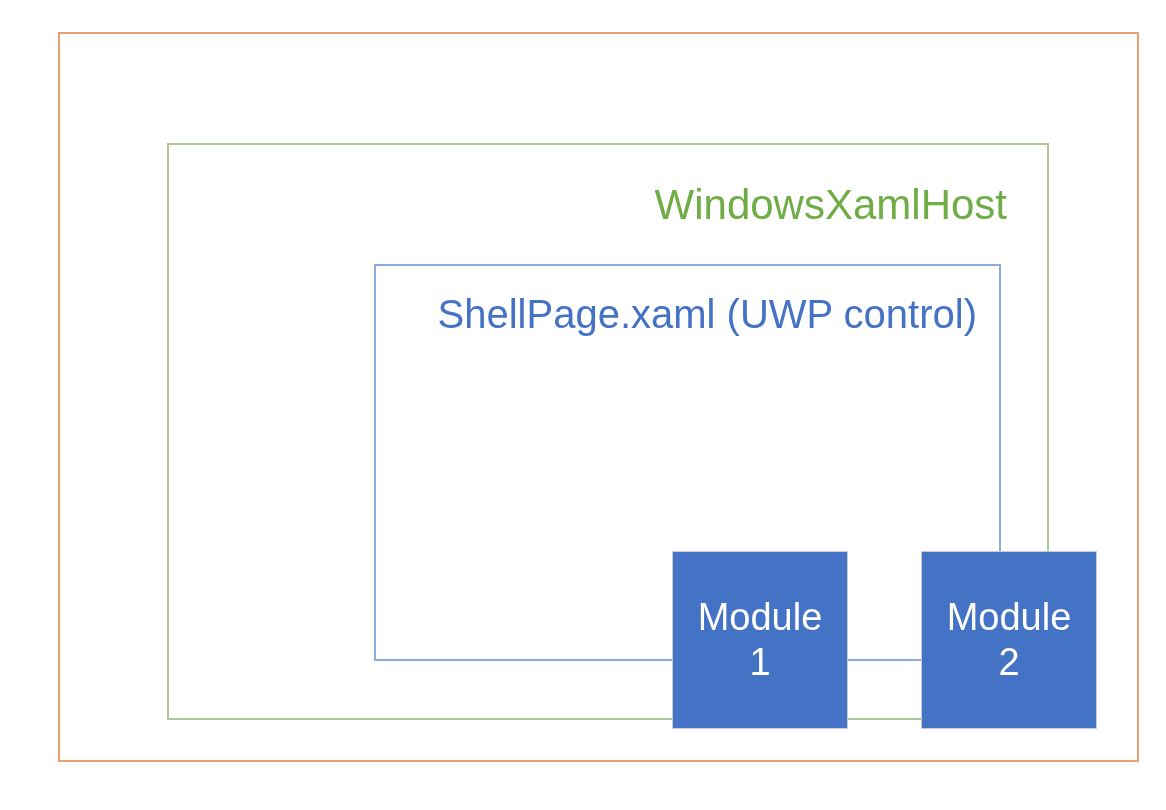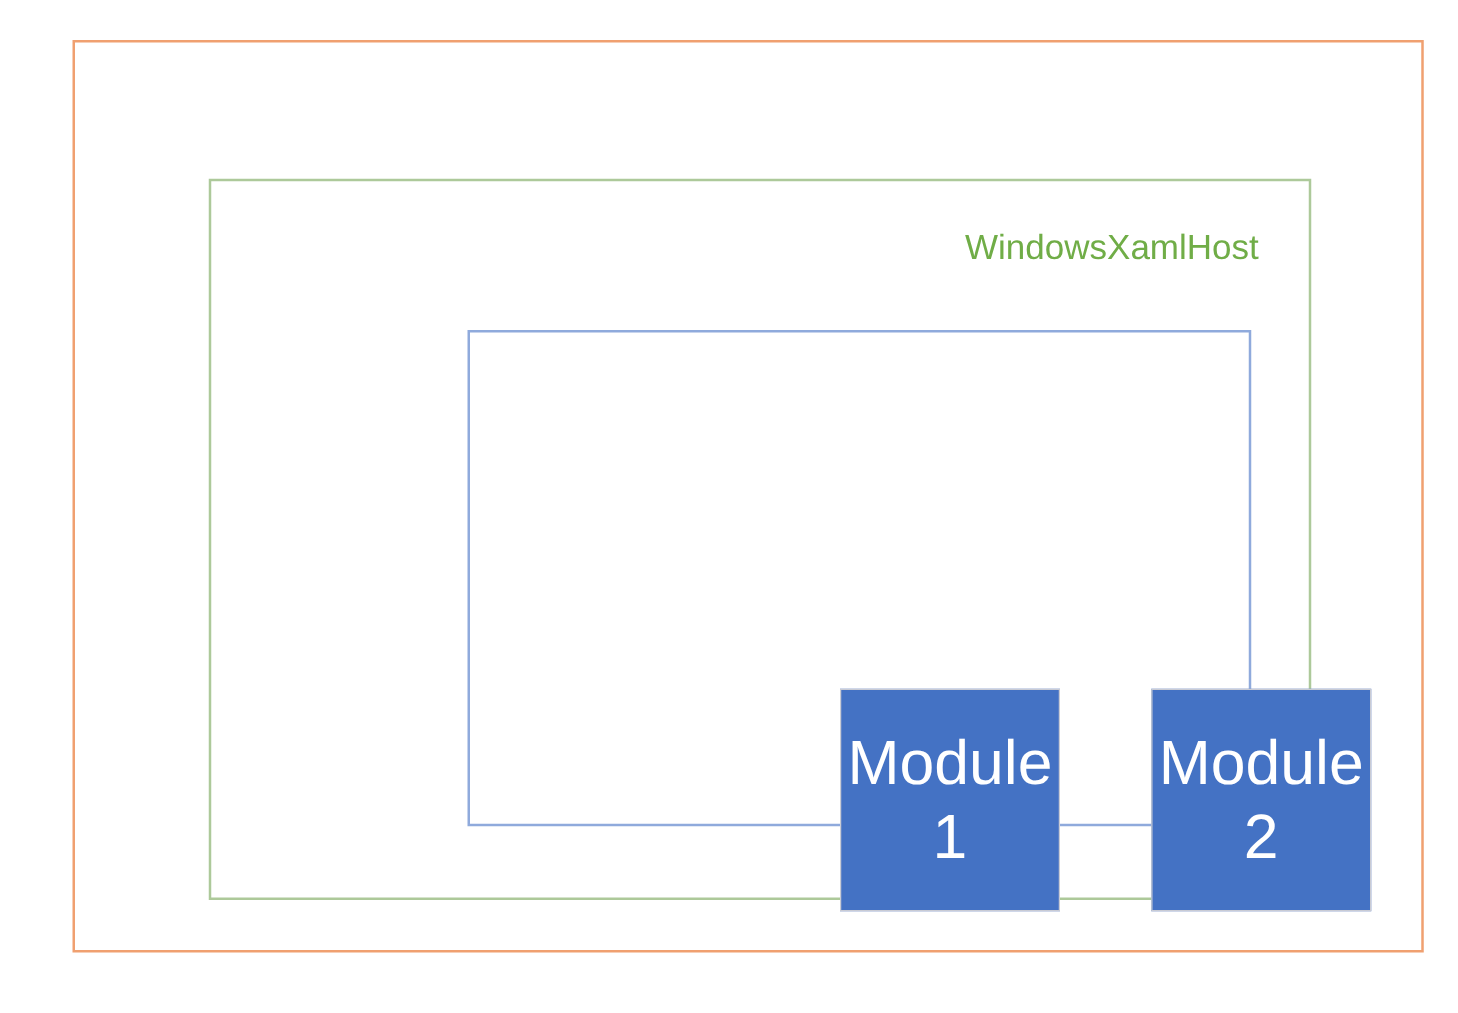--- a/index.html
+++ b/index.html
@@ -63,21 +63,21 @@
   }
 
   .label-outer {
     top: 42px;
     font-size: 44px;
     color: #ED7D31;
   }
 
   .label-middle {
     top: 39px;
-    font-size: 28px;
+    font-size: 42px;
     color: #70AD47;
   }
 
   .label-inner {
     top: 28px;
     right: 22px;
     font-size: 40px;
     color: #4472C4;
   }
 
@@ -96,21 +96,21 @@
     width: 176px;
     height: 178px;
     background: #4472C4;
     border: 1px solid #C9CBD4;
     box-sizing: border-box;
     display: flex;
     flex-direction: column;
     align-items: center;
     justify-content: center;
     color: #ffffff;
-    font-size: 50px;
+    font-size: 38px;
     line-height: 1.18;
   }
 
   .module-box-1 { left: 0px; }
   .module-box-2 { left: 249px; }
 
   .module-name,
   .module-index {
     display: block;
     text-align: center;
@@ -120,20 +120,21 @@
 <body>
 
 <div id="canvas">
 
   <div class="rect rect-outer">
 
     <div class="rect rect-middle">
       <div class="rect-label label-middle">WindowsXamlHost</div>
 
       <div class="rect rect-inner">
+        <div class="rect-label label-inner">ShellPage.xaml (UWP control)</div>
 
         <div id="modules-row">
           <div class="module-box module-box-1">
             <span class="module-name">Module</span>
             <span class="module-index">1</span>
           </div>
 
           <div class="module-box module-box-2">
             <span class="module-name">Module</span>
             <span class="module-index">2</span>

